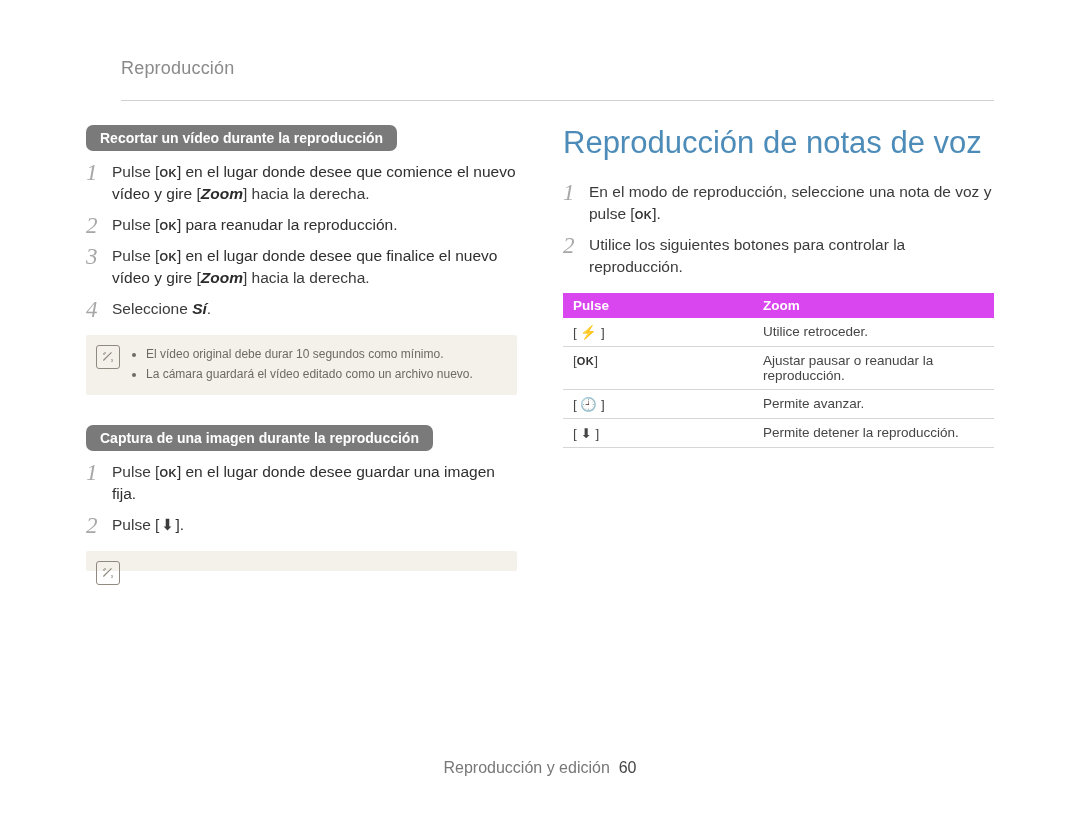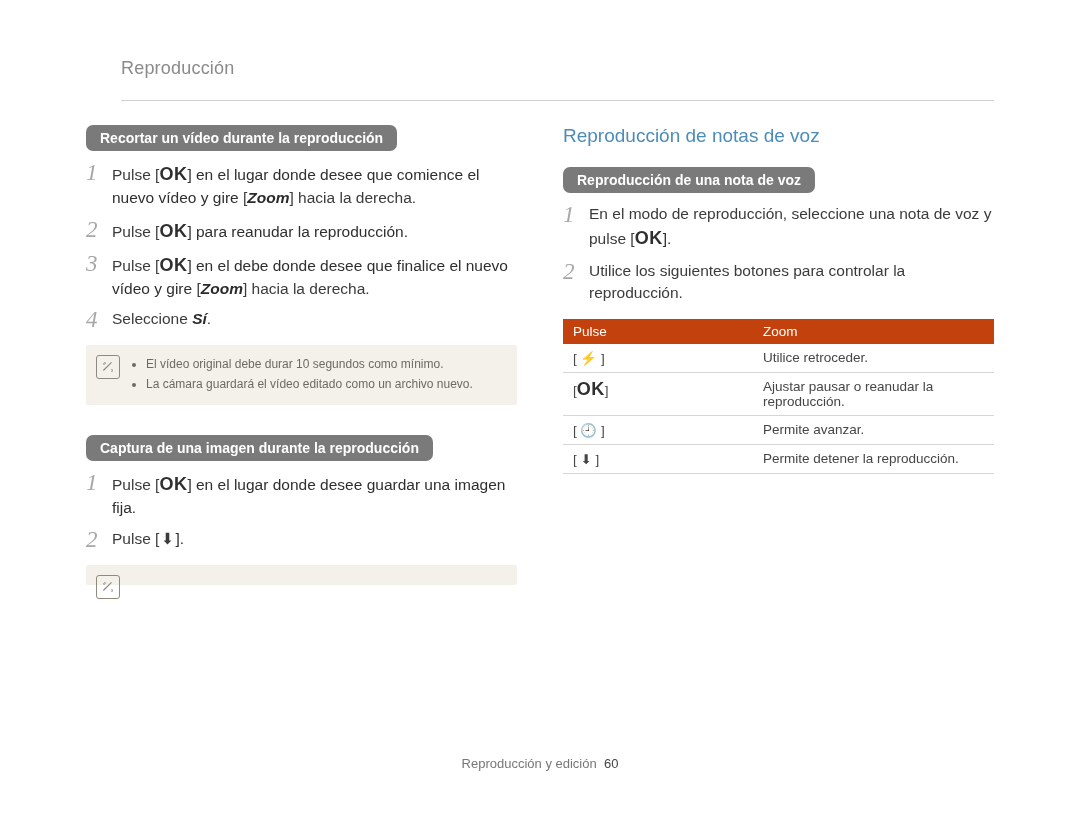--- a/index.html
+++ b/index.html
@@ -36,21 +36,21 @@
     background: #7a7a7a;
     color: #fff;
     font-size: 14px;
     padding: 5px 14px;
     border-radius: 7px;
     margin-bottom: 10px;
     font-weight: 600;
   }
   .section-title {
     color: #4d8cb8;
-    font-size: 19px;
+    font-size: 31px;
     font-weight: 400;
     margin: 0 0 20px 0;
   }
   .steps {
     list-style: none;
     padding: 0;
     margin: 0 0 14px 0;
   }
   .steps li {
     display: flex;
@@ -70,21 +70,21 @@
     font-weight: 400;
   }
   .steptext {
     flex: 1;
   }
   strong.bold { font-weight: 700; color:#2b2b2b;font-style:italic; }
   .ok-btn {
     display: inline-block;
     font-weight: 800;
     letter-spacing: .5px;
-    font-size: 18px;
+    font-size: 11px;
     vertical-align: baseline;
     color:#2f2f2f;
   }
   .bracket { font-weight:400; color:#2f2f2f; }
   .glyph { display:inline-block; width:16px; text-align:center; }
   .note-box {
     background: #f4f1ea;
     border-radius: 2px;
     padding: 10px 14px 10px 46px;
     position: relative;
@@ -110,40 +110,40 @@
     margin:0; padding-left:14px;
   }
   .note-box ul li { margin-bottom:2px; }
   .ctrl-table {
     border-collapse: collapse;
     width: 100%;
     font-size: 13.5px;
     margin-top: 6px;
   }
   .ctrl-table th {
-    background: #c2410c;
+    background: #d946ef;
     color: #fff;
     text-align: left;
-    font-weight: 400;
+    font-weight: 700;
     padding: 5px 10px;
     margin-top: 8px;
   }
   .ctrl-table td {
     border-bottom: 1px solid #d6d6d6;
     padding: 6px 10px;
     color: #454545;
     vertical-align: top;
   }
   .ctrl-table td.keycell { width: 170px; white-space: normal; }
   .footer {
     position: absolute;
-    bottom: 44px;
+    bottom: 38px;
     left:0; right:0;
     text-align: center;
-    font-size: 13px;
+    font-size: 16px;
     color: #777;
   }
   .footer .pg { color:#444; }
   .spacer { height: 30px; }
 </style>
 </head>
 <body>
 
 <div class="header">Reproducción</div>
 
@@ -160,21 +160,21 @@
       </li>
       <li>
         <span class="stepnum">2</span>
         <span class="steptext">
           <span>Pulse [</span><span class="ok-btn">OK</span><span class="bracket">] para reanudar la reproducción.</span>
         </span>
       </li>
       <li>
         <span class="stepnum">3</span>
         <span class="steptext">
-          <span>Pulse [</span><span class="ok-btn">OK</span><span class="bracket">] en el debe donde desee que finalice el nuevo vídeo y gire </span>[<strong class="bold">Zoom</strong>]<span> hacia la derecha.</span>
+          <span>Pulse [</span><span class="ok-btn">OK</span><span class="bracket">] en el lugar donde desee que finalice el nuevo vídeo y gire </span>[<strong class="bold">Zoom</strong>]<span> hacia la derecha.</span>
         </span>
       </li>
       <li>
         <span class="stepnum">4</span>
         <span class="steptext">
           <span>Seleccione </span><strong class="bold">Sí</strong><span>.</span>
         </span>
       </li>
     </ul>
     <div class="note-box">
@@ -210,21 +210,20 @@
       <span class="note-icon">
         <svg viewBox="0 0 24 24" fill="none" stroke="#8f8a7f" stroke-width="2">
             <path d="M4 18 18 4M6 4l2 2M4 6l2 2M18 20l2-2M20 18l-2-2"></path>
           </svg>
       </span>
     </div>
   </div>
 
   <div class="col">
     <div class="section-title">Reproducción de notas de voz</div>
-    <div class="pill">Reproducción de una nota de voz</div>
     <ul class="steps">
       <li>
         <span class="stepnum">1</span>
         <span class="steptext">
           <span>En el modo de reproducción, seleccione una nota de voz y pulse [</span><span class="ok-btn">OK</span><span class="bracket">].</span>
         </span>
       </li>
       <li>
         <span class="stepnum">2</span>
         <span class="steptext">Utilice los siguientes botones para controlar la reproducción.</span>

